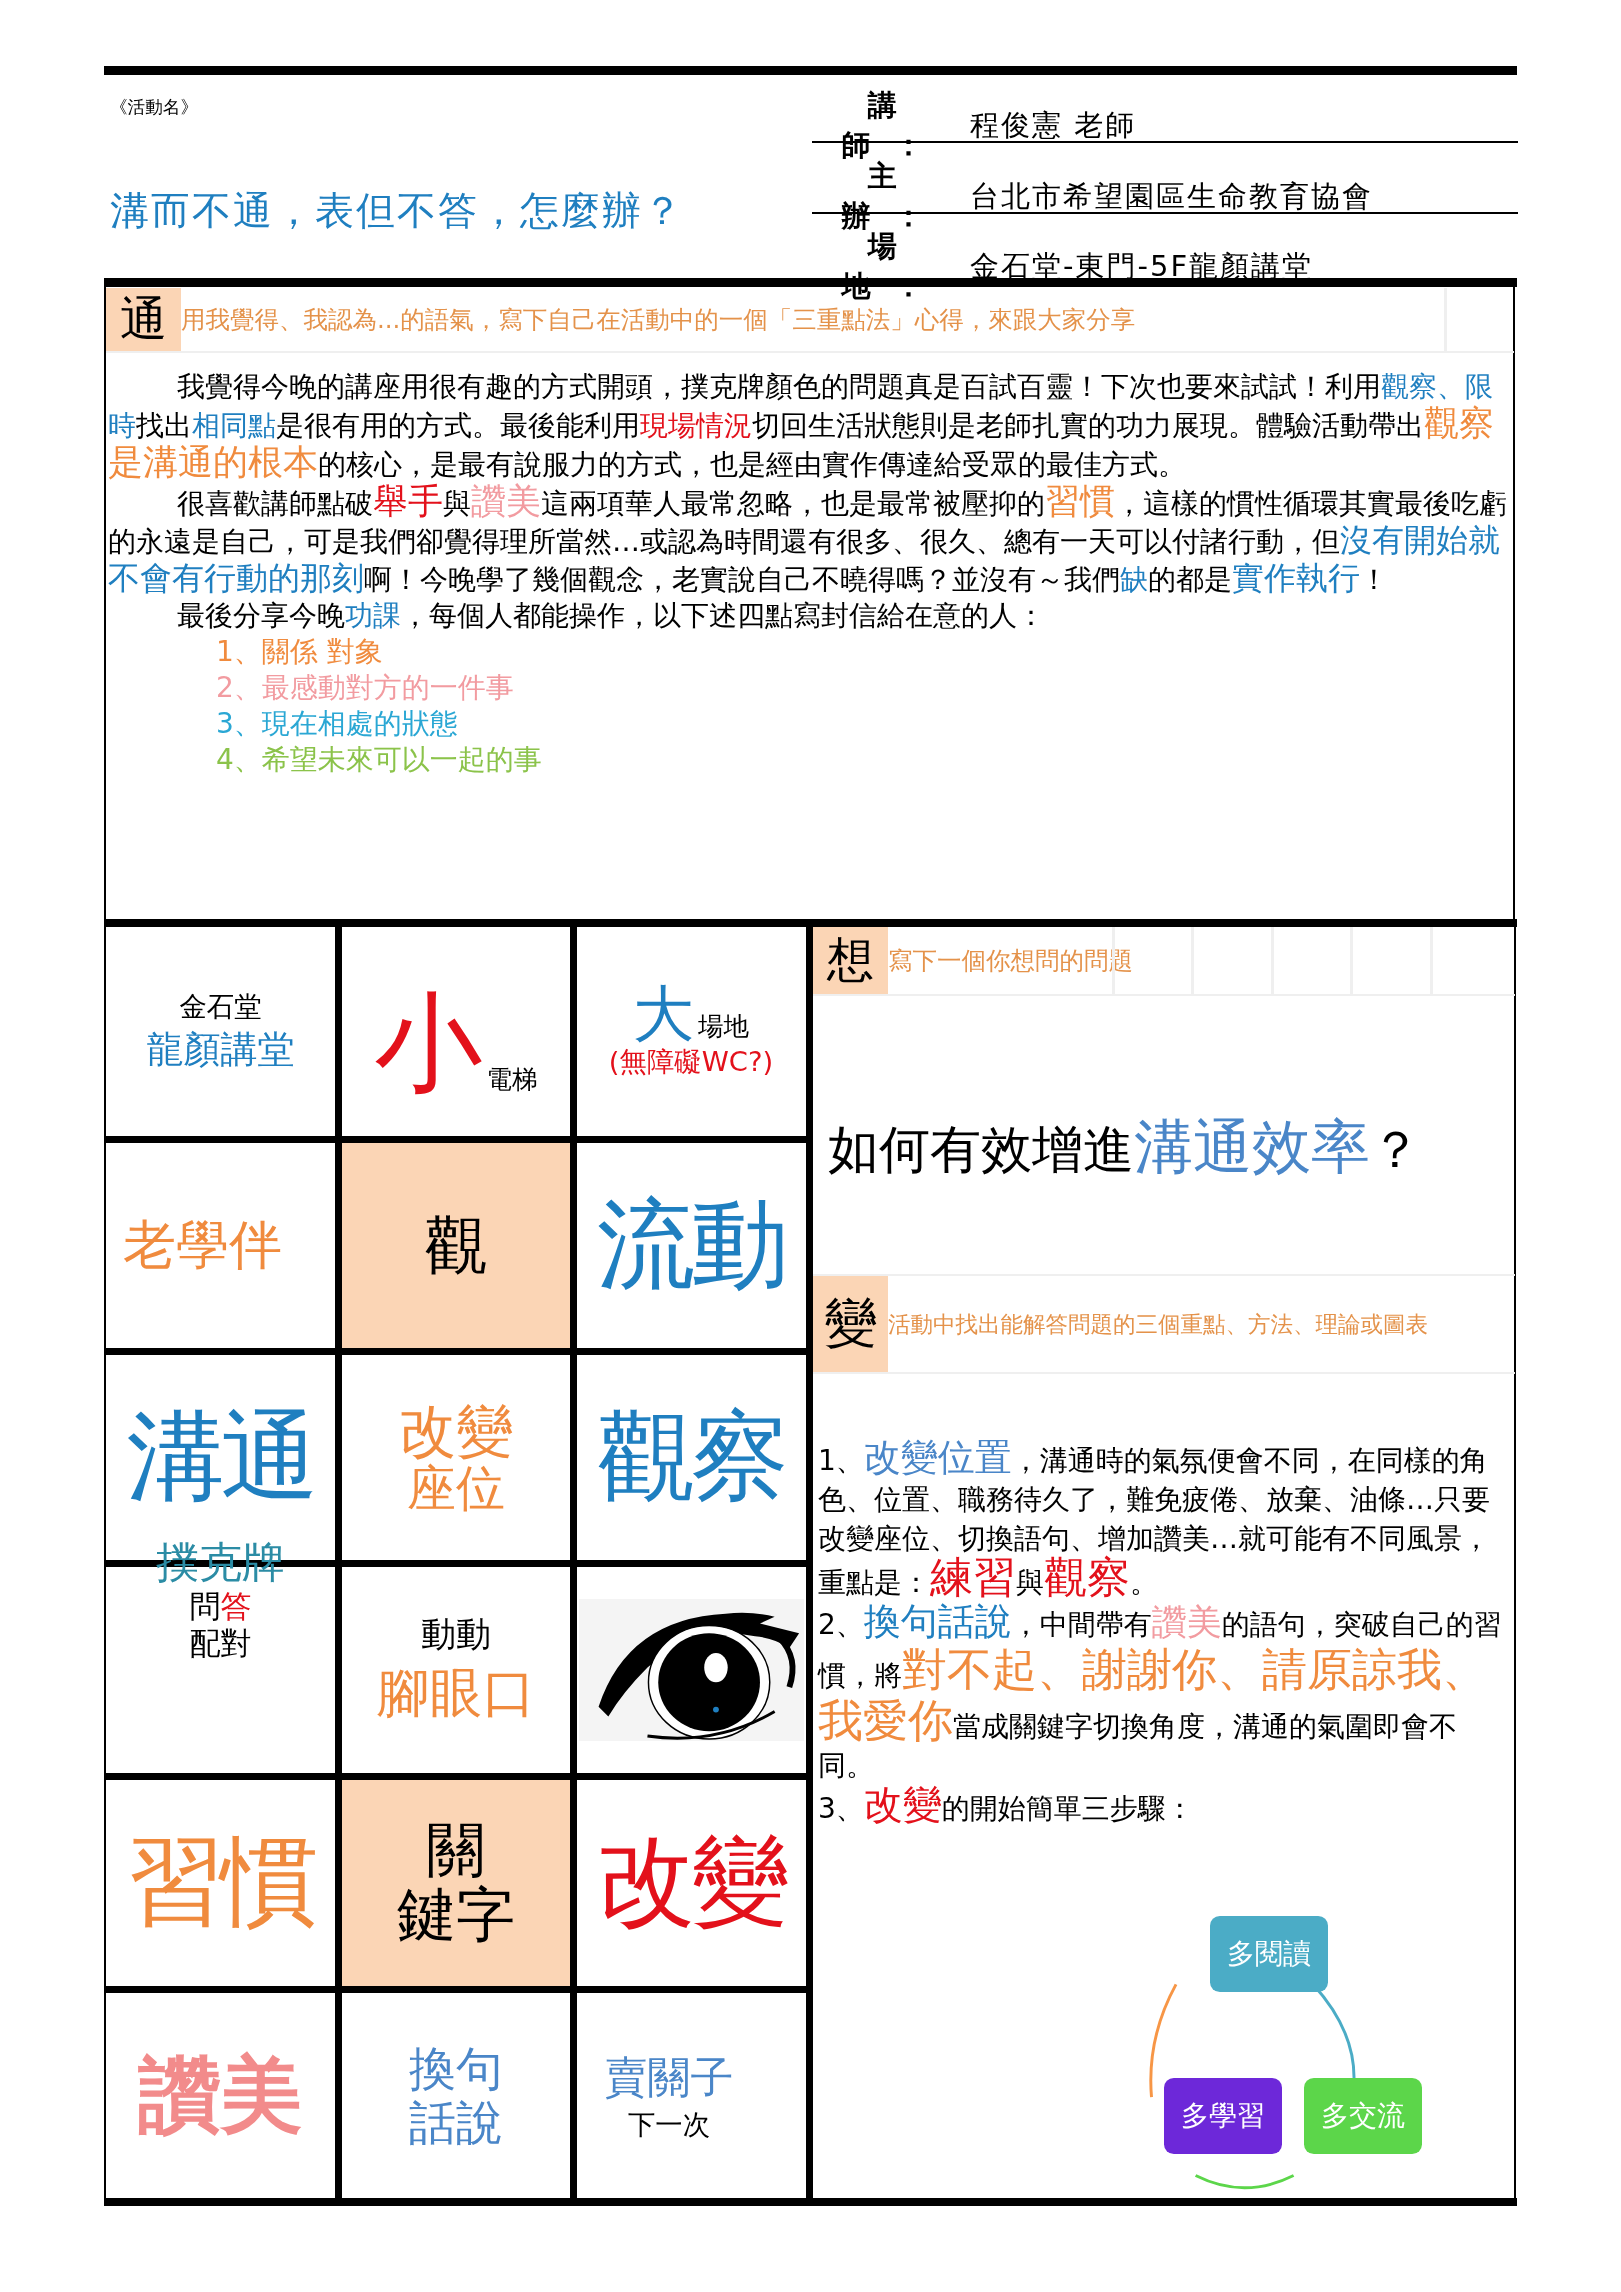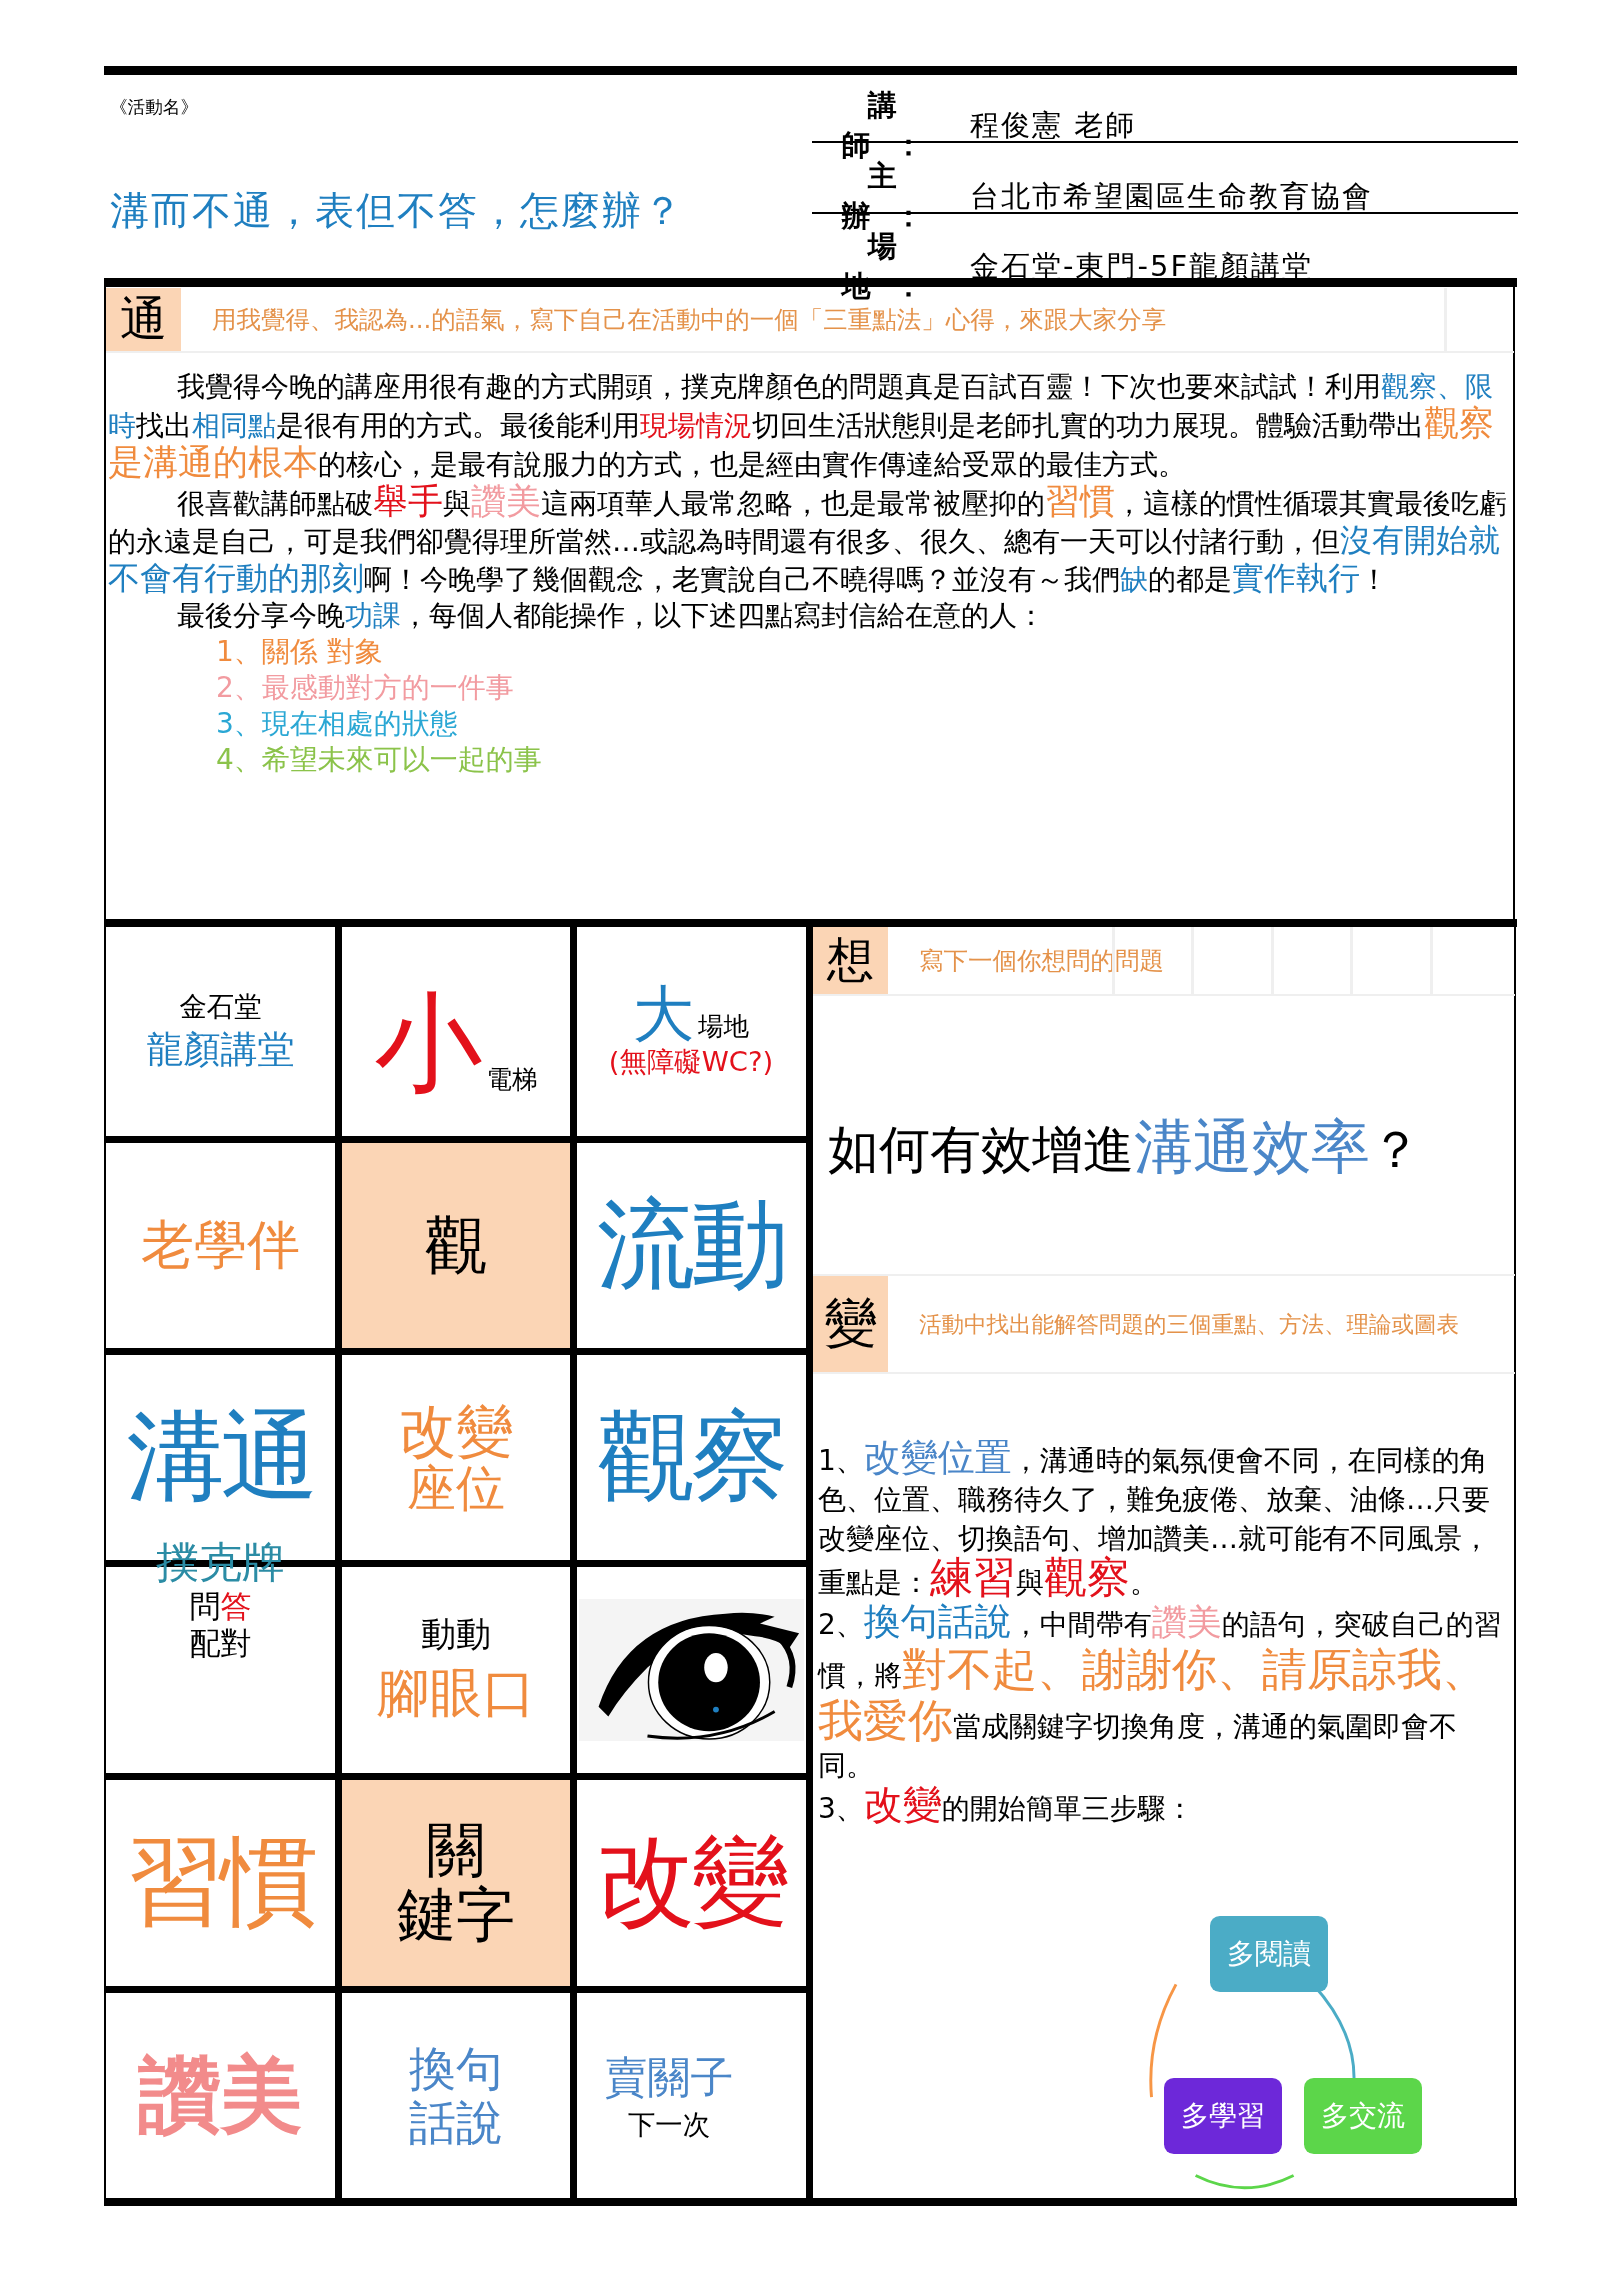--- a/index.html
+++ b/index.html
@@ -14,21 +14,21 @@
   .act-label { left:110px; top:95px; font-size:17.6px; }
   .title { left:110px; top:184px; font-size:39px; color:#1f7fc0; letter-spacing:2px; }
   .info-row { position:absolute; left:818px; font-size:29px; display:flex; align-items:center; }
   .info-row .lbl { width:152px; font-weight:bold; letter-spacing:23.5px; font-family:"DejaVu Serif", serif;text-align:center; }
   .info-row .val { letter-spacing:2px; }
 
   
   .sec-head { position:absolute; display:flex; align-items:center; }
   .sec-icon { width:75px; height:100%; display:flex; align-items:center; justify-content:center;
               font-size:47px; font-family:"DejaVu Serif", serif; }
-  .sec-hint { color:#e4924a; font-size:24.5px; padding-left:31px; white-space:nowrap; }
+  .sec-hint { color:#e4924a; font-size:24.5px; padding-left:0; white-space:nowrap; }
   .faint-v { position:absolute; top:0; bottom:0; width:2.9px; background:#efefef; }
 
   
   .body-text { position:absolute; left:108px; top:369px; width:1407px; font-size:28px; line-height:36px; }
   .body-text p { margin:0; }
   .indent { text-indent:69px; }
   .c-blue { color:#1f7fc0; }
   .c-orange { color:#f08b3e; }
   .c-red { color:#e3111b; }
   .c-pink { color:#f29ba0; }
@@ -125,21 +125,21 @@
   <span style="font-size:25.5px;margin-left:3.9px;">電梯</span>
 </div>
 <div class="cell" style="left:577px;top:927px;width:228px;height:209px;">
   <div style="display:flex;align-items:flex-end;">
     <span style="font-size:61px;color:#1f7fc0;line-height:1;">大</span>
     <span style="font-size:25.5px;margin-left:3.9px;">場地</span>
   </div>
   <div style="font-size:27.4px;color:#e3111b;">(無障礙WC?)</div>
 </div>
 
-<div class="cell" style="left:106px;top:1143px;width:229px;height:205px;">
+<div class="cell" style="left:88px;top:1143px;width:229px;height:205px;">
   <div style="font-size:53px;color:#f08b3e;">老學伴</div>
 </div>
 <div class="cell peach" style="left:342px;top:1143px;width:228px;height:205px;">
   <div style="font-size:63px;font-family:'DejaVu Serif',serif;">觀</div>
 </div>
 <div class="cell" style="left:577px;top:1143px;width:228px;height:205px;">
   <div style="font-size:98px;color:#1f7fc0;white-space:nowrap;letter-spacing:-3.9px;">流動</div>
 </div>
 
 <div class="cell" style="left:106px;top:1355px;width:229px;height:206px;">

